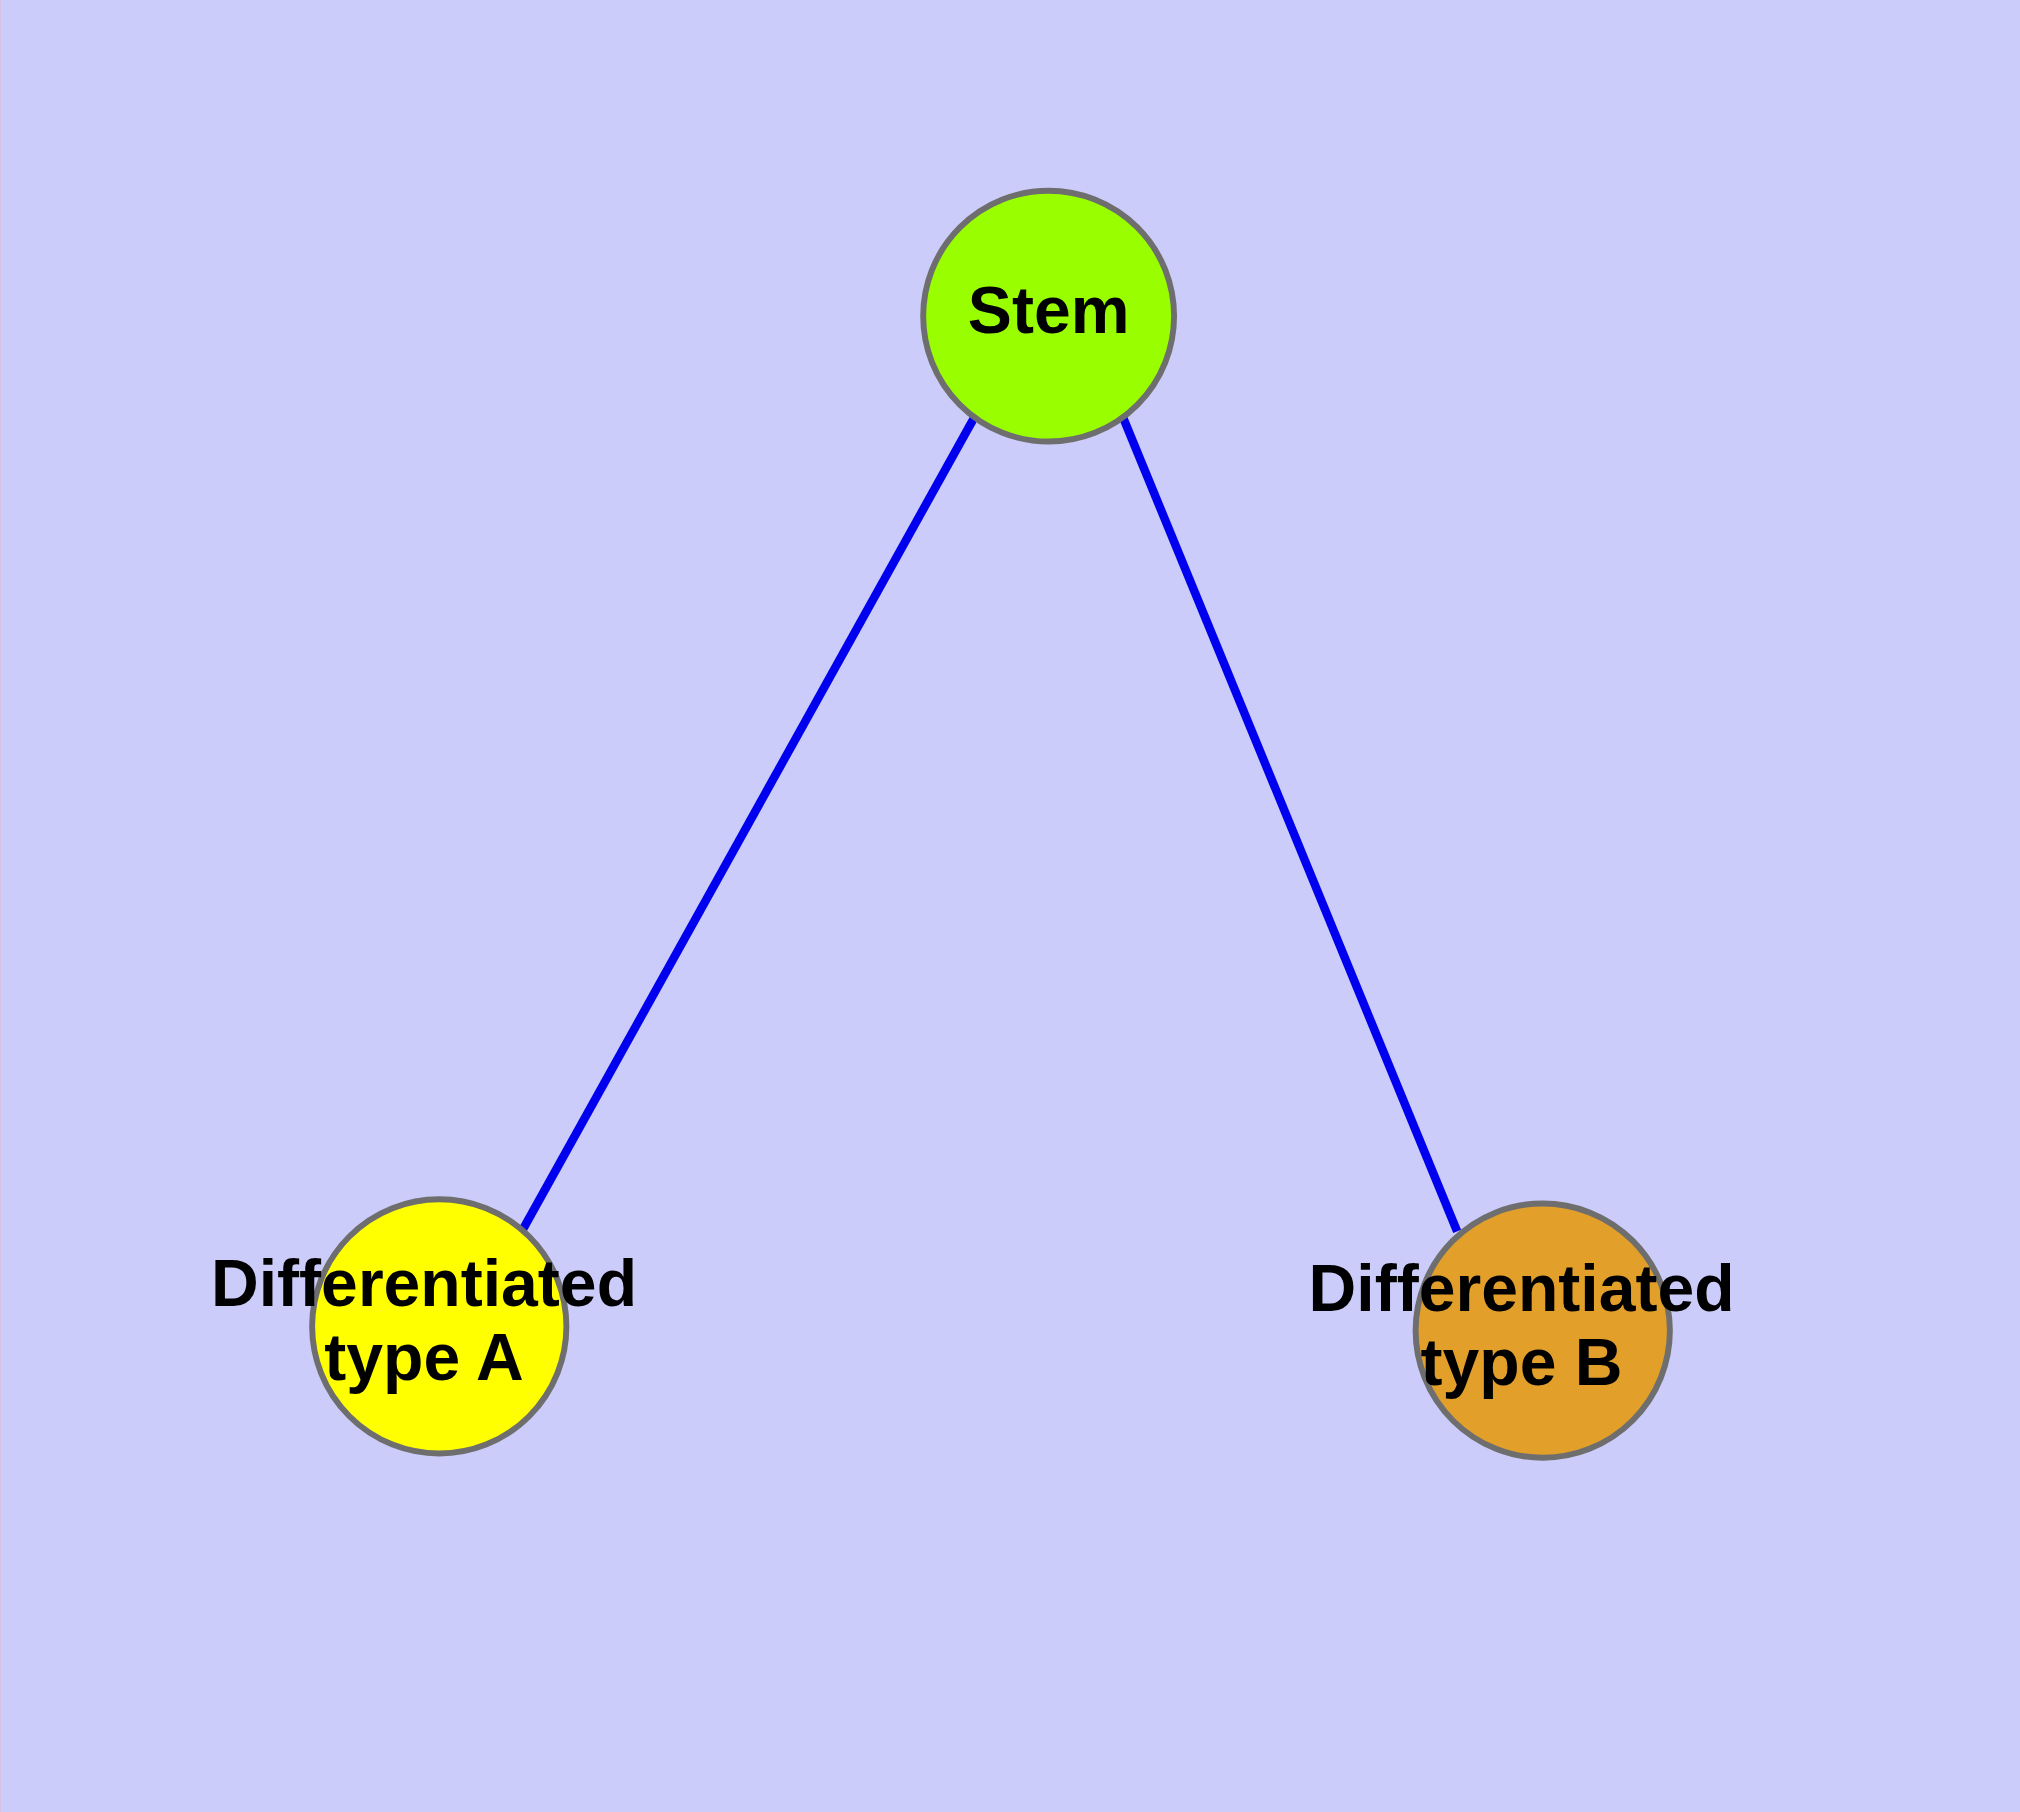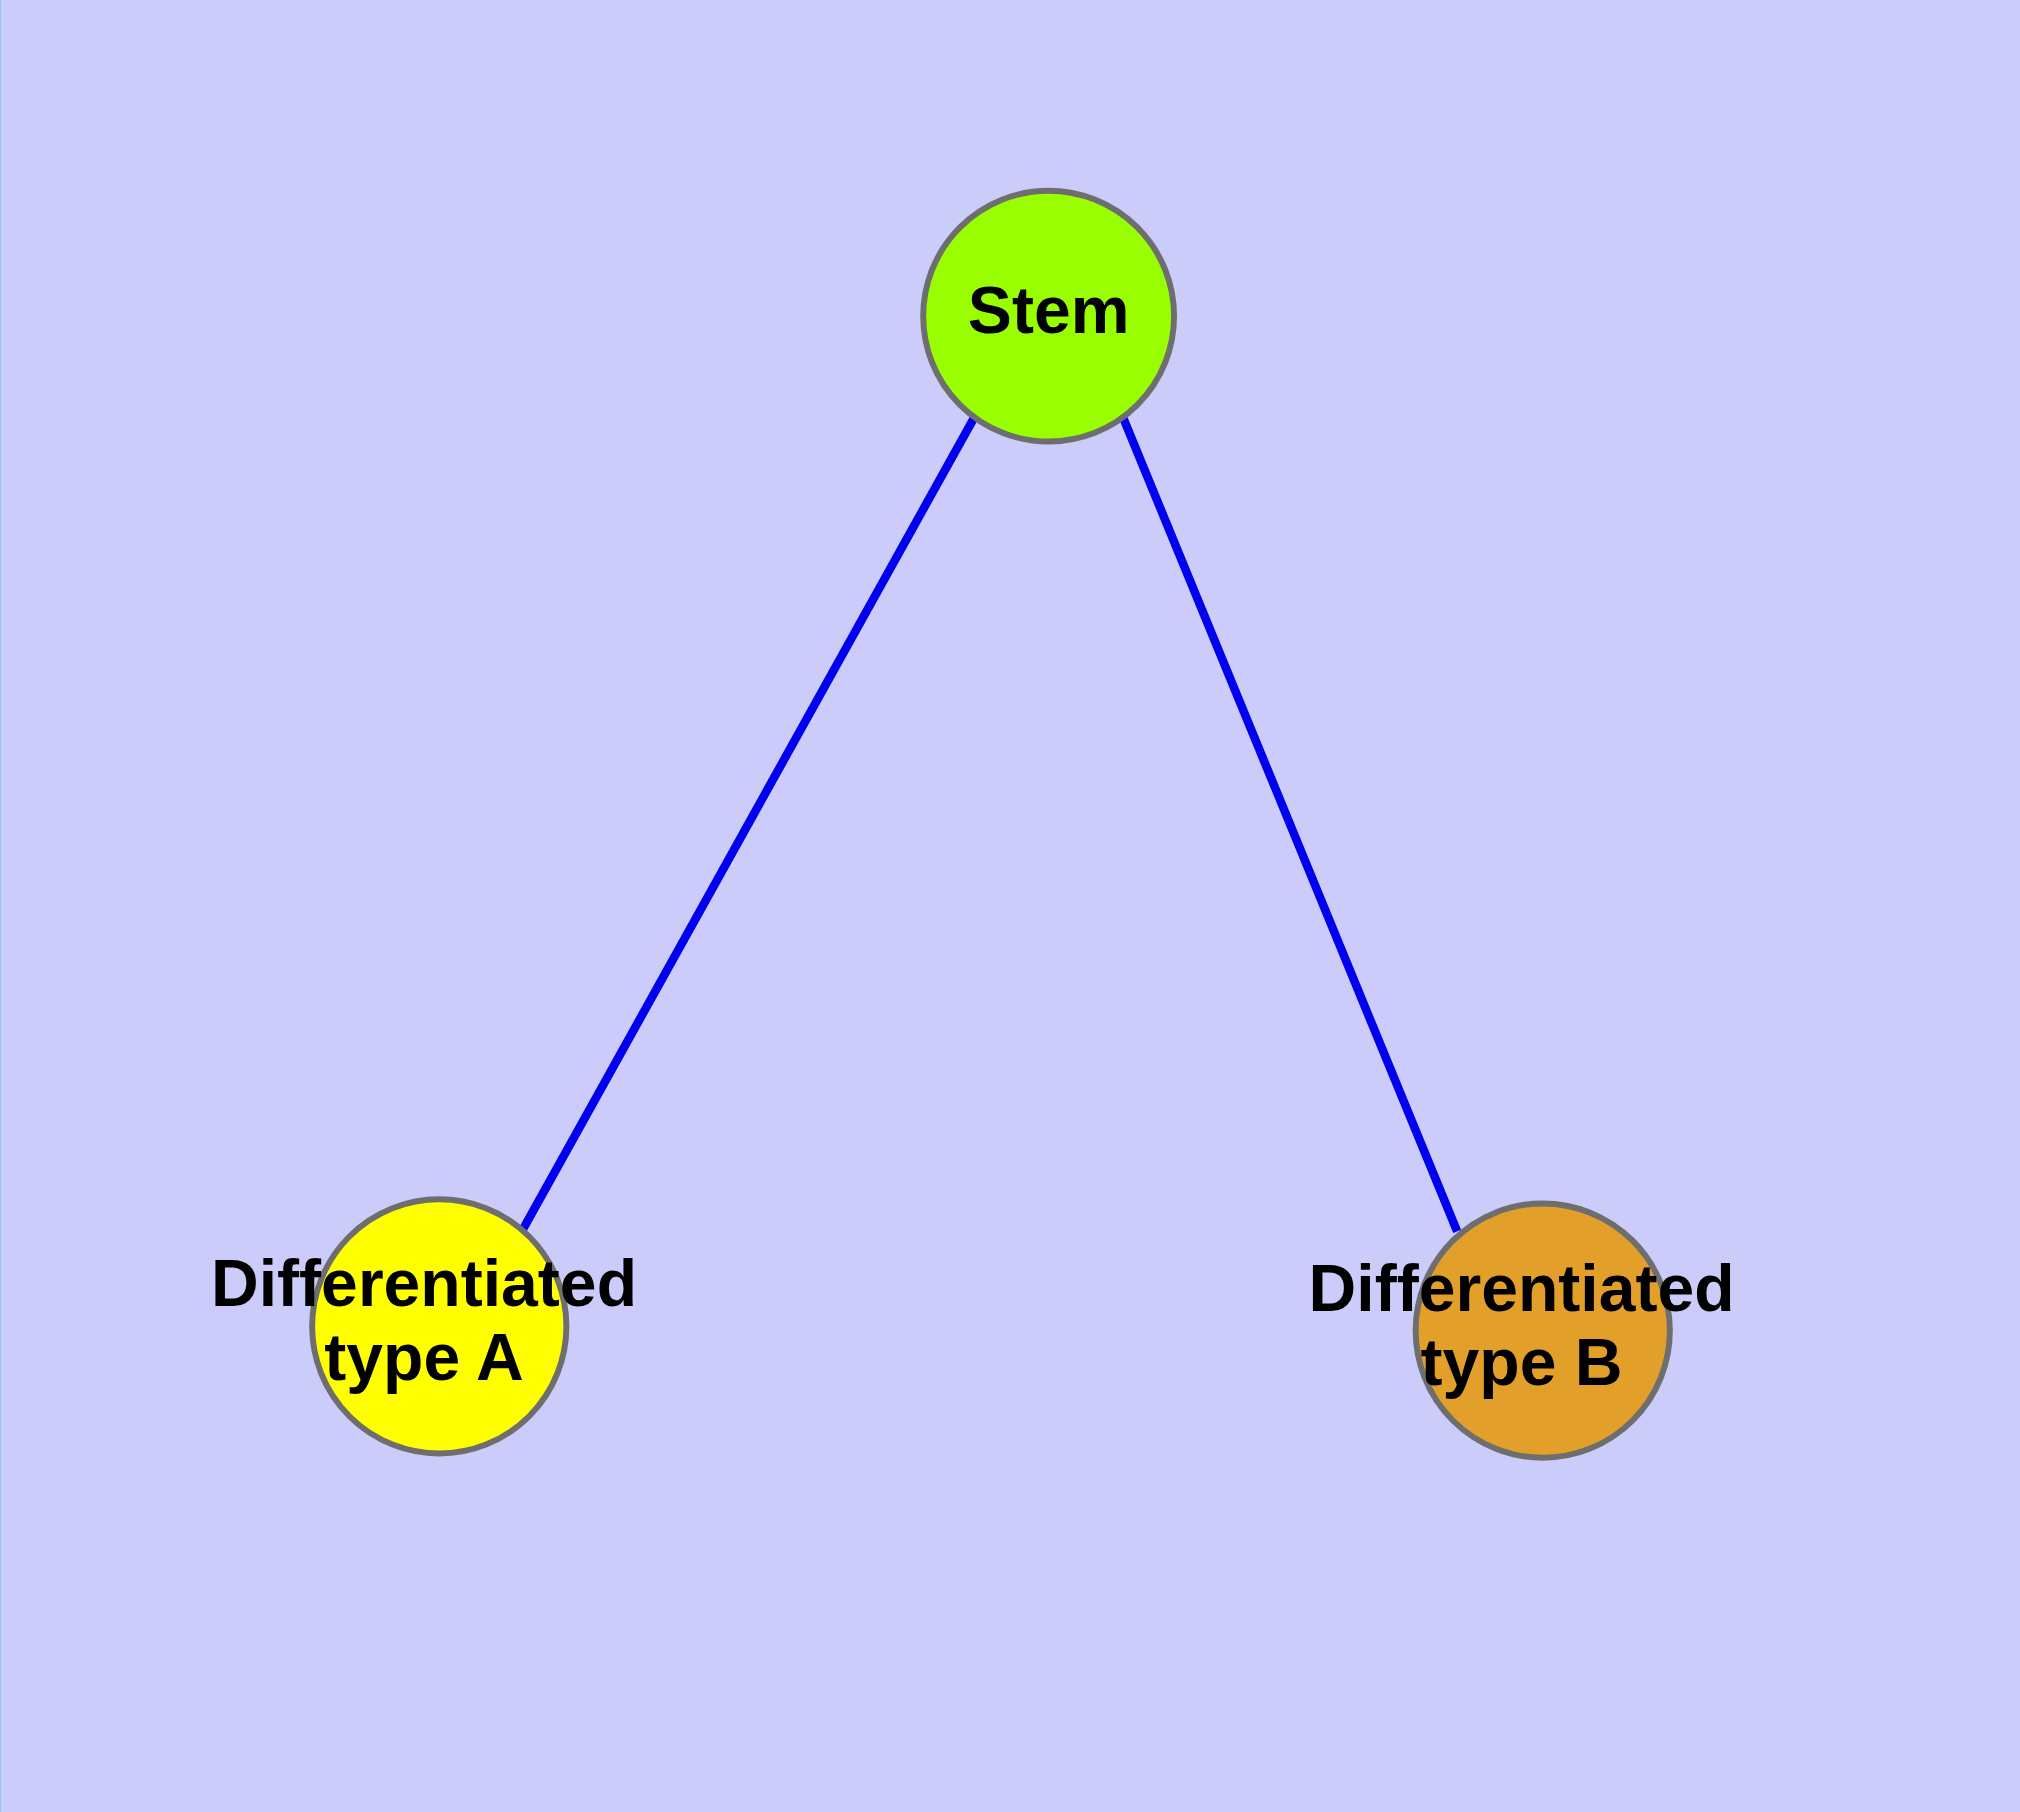--- a/index.html
+++ b/index.html
@@ -10,21 +10,21 @@
   body {
     width: 2021px;
     height: 1812px;
     font-family: "Liberation Sans", sans-serif;
     overflow: hidden;
   }
   #graph-canvas {
     position: relative;
     width: 2021px;
     height: 1812px;
-    background: #0ea5e9;
+    background: #fca5a5;
   }
   #graph-svg {
     position: absolute;
     top: 0;
     left: 0;
     width: 2021px;
     height: 1812px;
     display: block;
   }
   .node-label {

